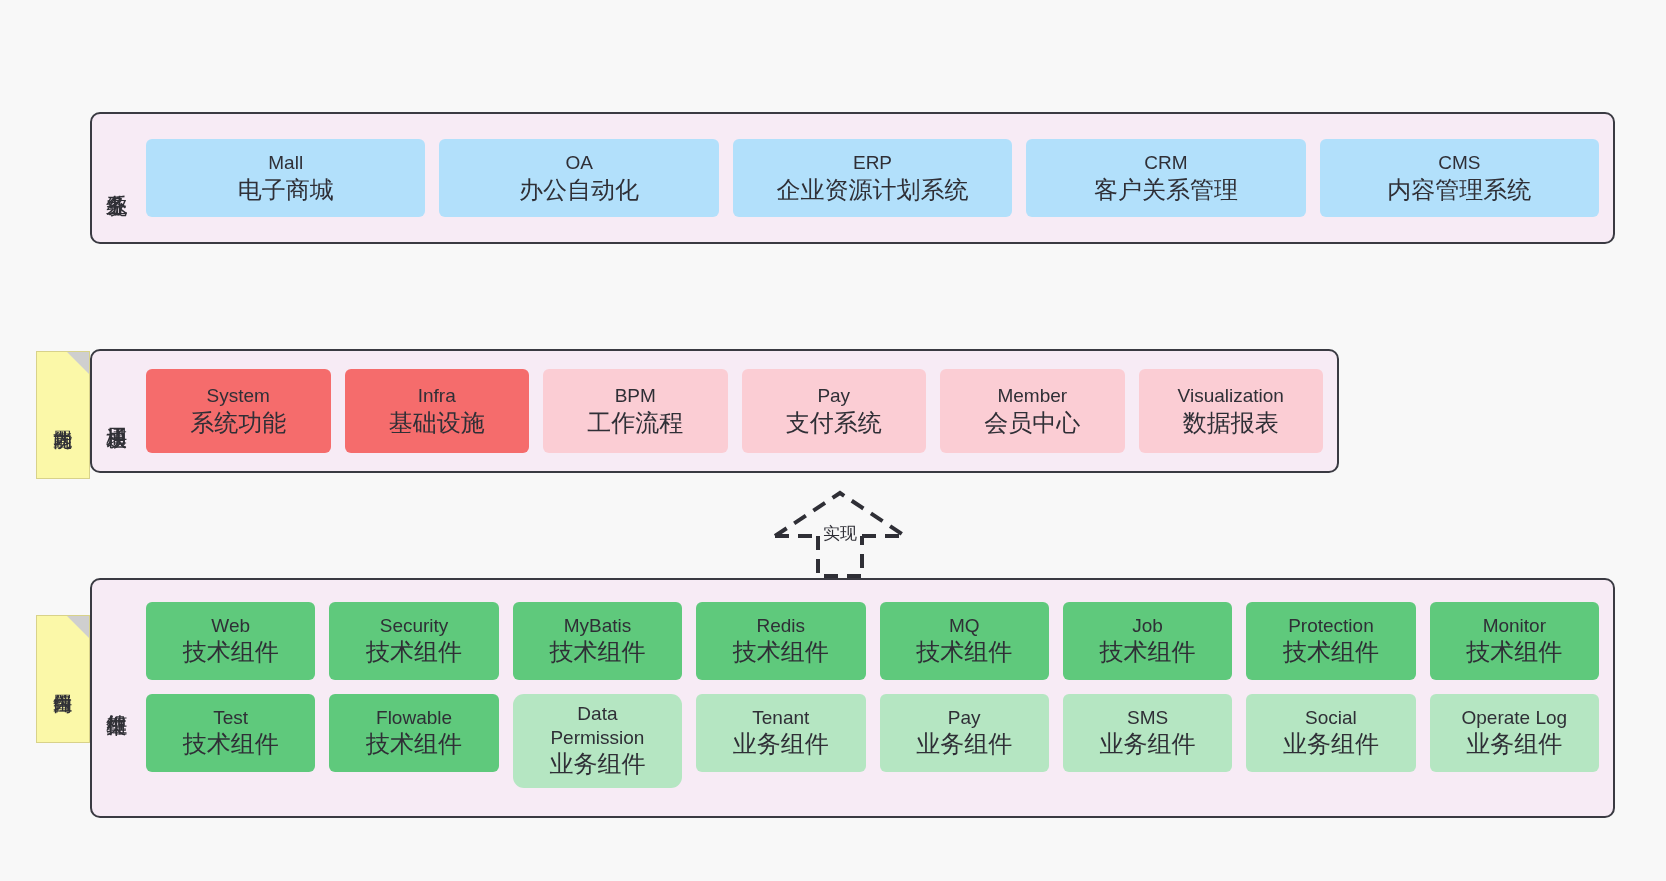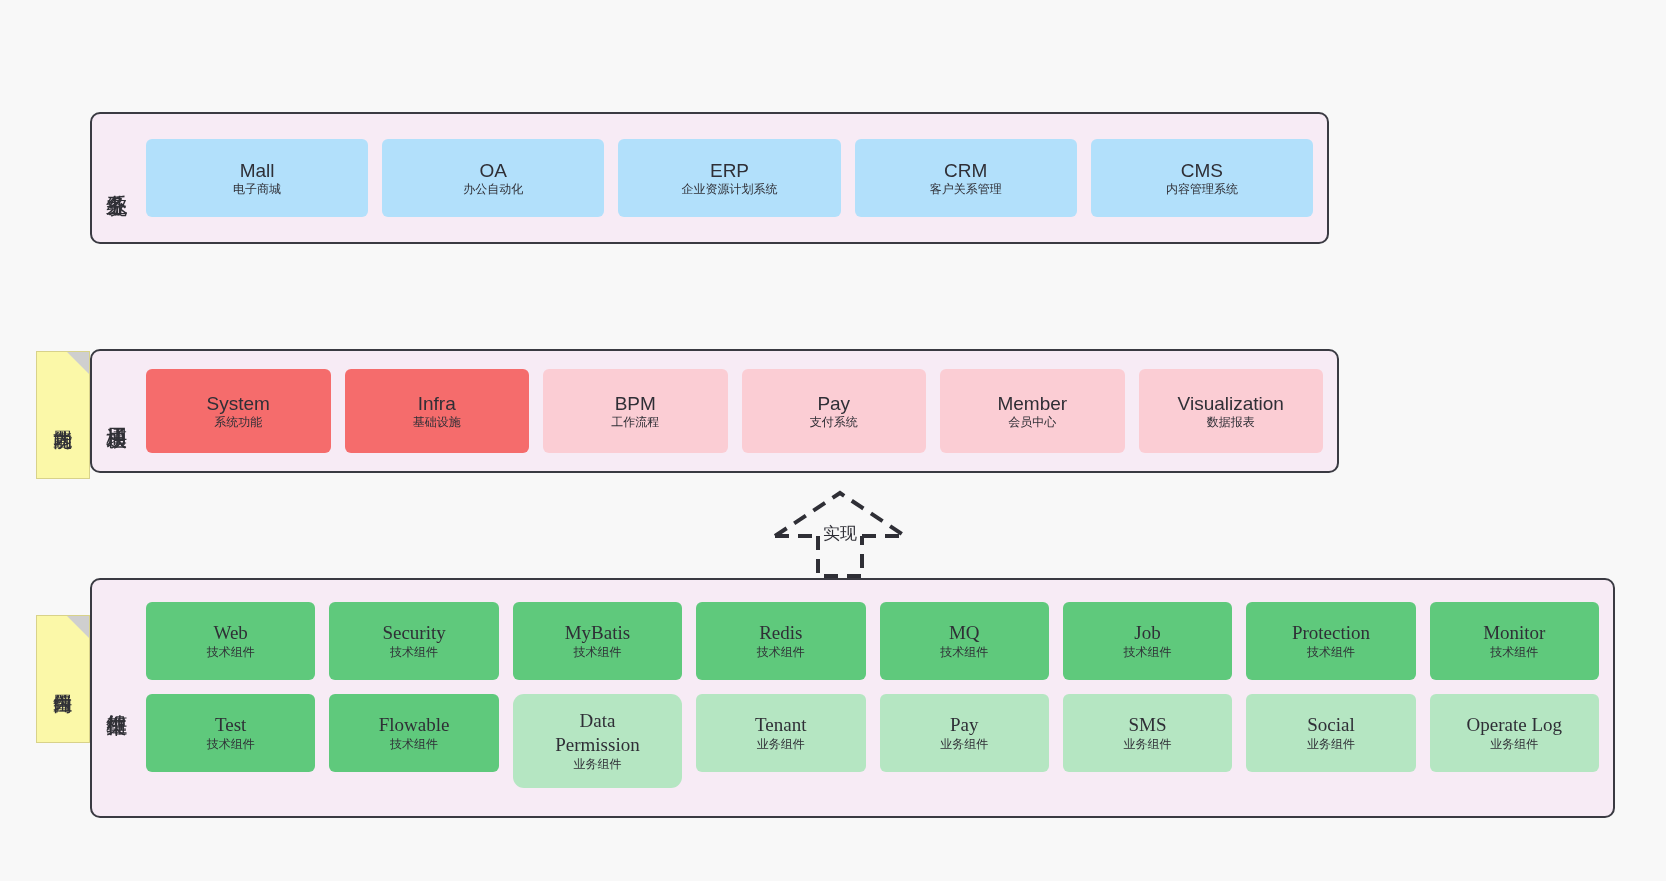--- a/index.html
+++ b/index.html
@@ -45,21 +45,20 @@
     justify-content:space-between;
     padding:0 14px 0 4px;
     gap:14px;
     box-sizing:border-box;
   }
   .layer-body.two-row{
     flex-direction:column;
     justify-content:center;
     gap:14px;
     padding:16px 14px 23px 4px;
-    font-family:Liberation Serif, serif;
   }
   .row{
     display:flex;
     width:100%;
     gap:14px;
     align-items:stretch;
     justify-content:space-between;
   }
 
   
@@ -70,21 +69,21 @@
     flex-direction:column;
     align-items:center;
     justify-content:center;
     text-align:center;
     box-sizing:border-box;
     padding:6px 4px;
     line-height:1.25;
     user-select:none;
   }
   .card .en{font-size:19px;color:#2f2f36;}
-  .card .cn{font-size:12px;color:#2f2f36;}
+  .card .cn{font-size:24px;color:#2f2f36;}
   .card.blue{background:#b2e0fb;height:78px;}
   .card.red{background:#f56c6c;height:84px;}
   .card.pink{background:#fbcdd4;height:84px;}
   .card.green{background:#5fc97c;height:78px;}
   .card.lightgreen{background:#b5e6c2;height:78px;}
 
   
   .note{
     position:absolute;
     background:#fbf8a8;
@@ -122,21 +121,21 @@
     padding:0 2px;
     white-space:nowrap;
     user-select:none;
   }
 </style>
 </head>
 <body>
 
 <div class="canvas">
 
-  <div class="layer" style="left:90px;top:112px;width:1239px;height:132px;">
+  <div class="layer" style="left:90px;top:112px;width:1525px;height:132px;">
     <div class="layer-title">业务系统</div>
     <div class="layer-body">
 
       <div class="card blue">
         <span class="en">Mall</span>
         <span class="cn">电子商城</span>
       </div>
       <div class="card blue">
         <span class="en">OA</span>
         <span class="cn">办公自动化</span>

